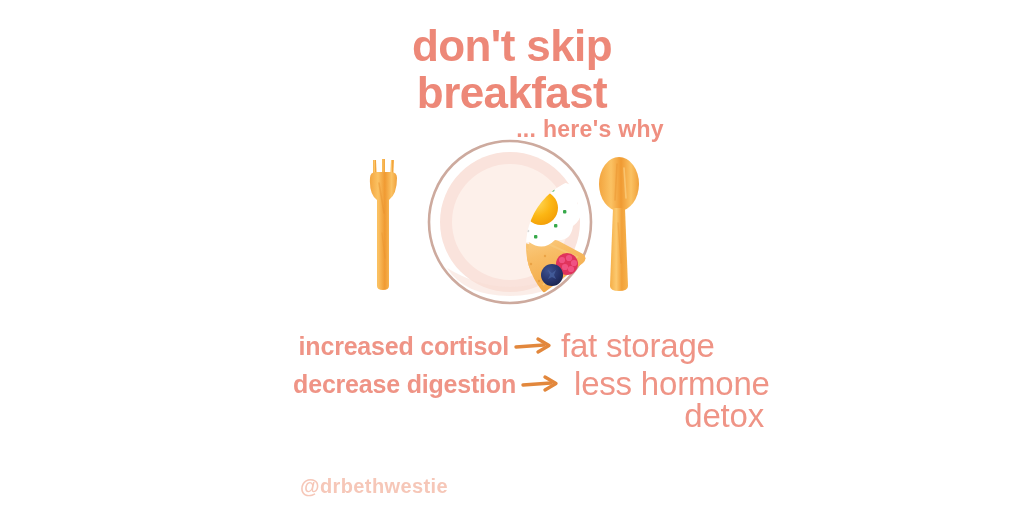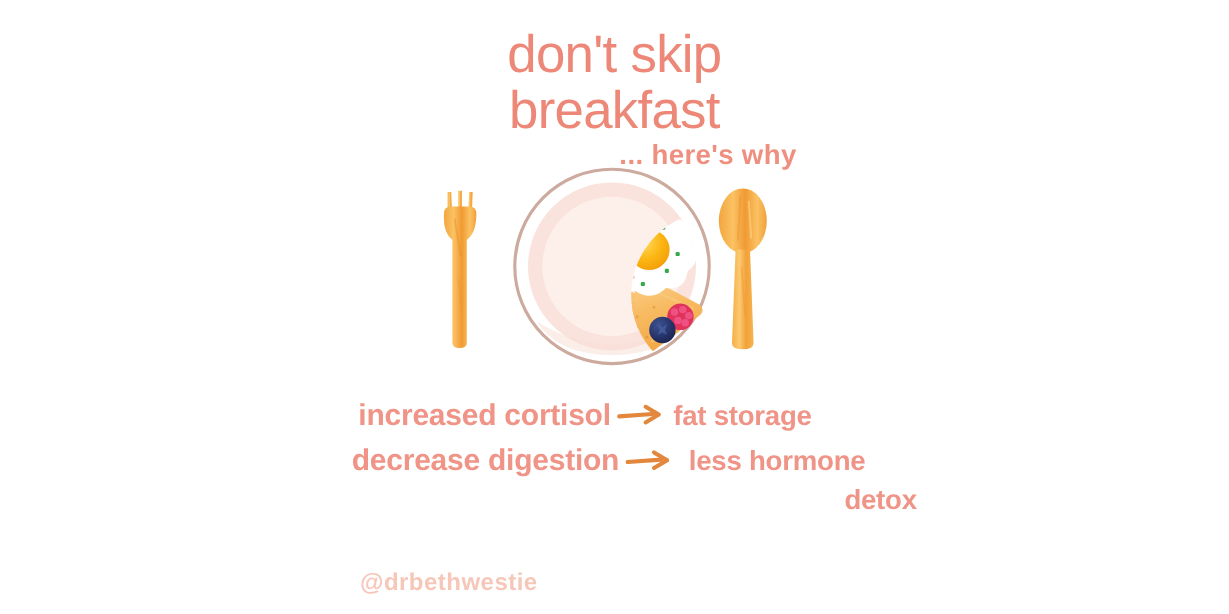--- a/index.html
+++ b/index.html
@@ -21,21 +21,21 @@
   
   .title-block {
     position: absolute;
     left: 0;
     top: 22px;
     width: 1024px;
     text-align: center;
   }
   .title-line {
     font-family: "Liberation Sans", sans-serif;
-    font-weight: normal;
+    font-weight: bold;
     font-size: 44px;
     line-height: 47px;
     letter-spacing: -0.6px;
     color: #ed8878;
     white-space: nowrap;
   }
   .subtitle {
     position: absolute;
     left: 0;
     top: 116px;
@@ -97,22 +97,22 @@
     align-items: center;
     justify-content: center;
     height: 32px;
   }
   .reason-arrow svg { display: block; }
   .reason-effect {
     flex: 0 0 auto;
     width: 210px;
     text-align: left;
     font-family: "Liberation Sans", sans-serif;
-    font-weight: bold;
-    font-size: 23px;
+    font-weight: normal;
+    font-size: 33px;
     line-height: 32px;
     letter-spacing: -0.2px;
     color: #ef9486;
   }
   .reason-effect.wrap {
     text-align: right;
     width: 190px;
     padding-left: 6px;
   }
   .reason-effect.wrap .first {

